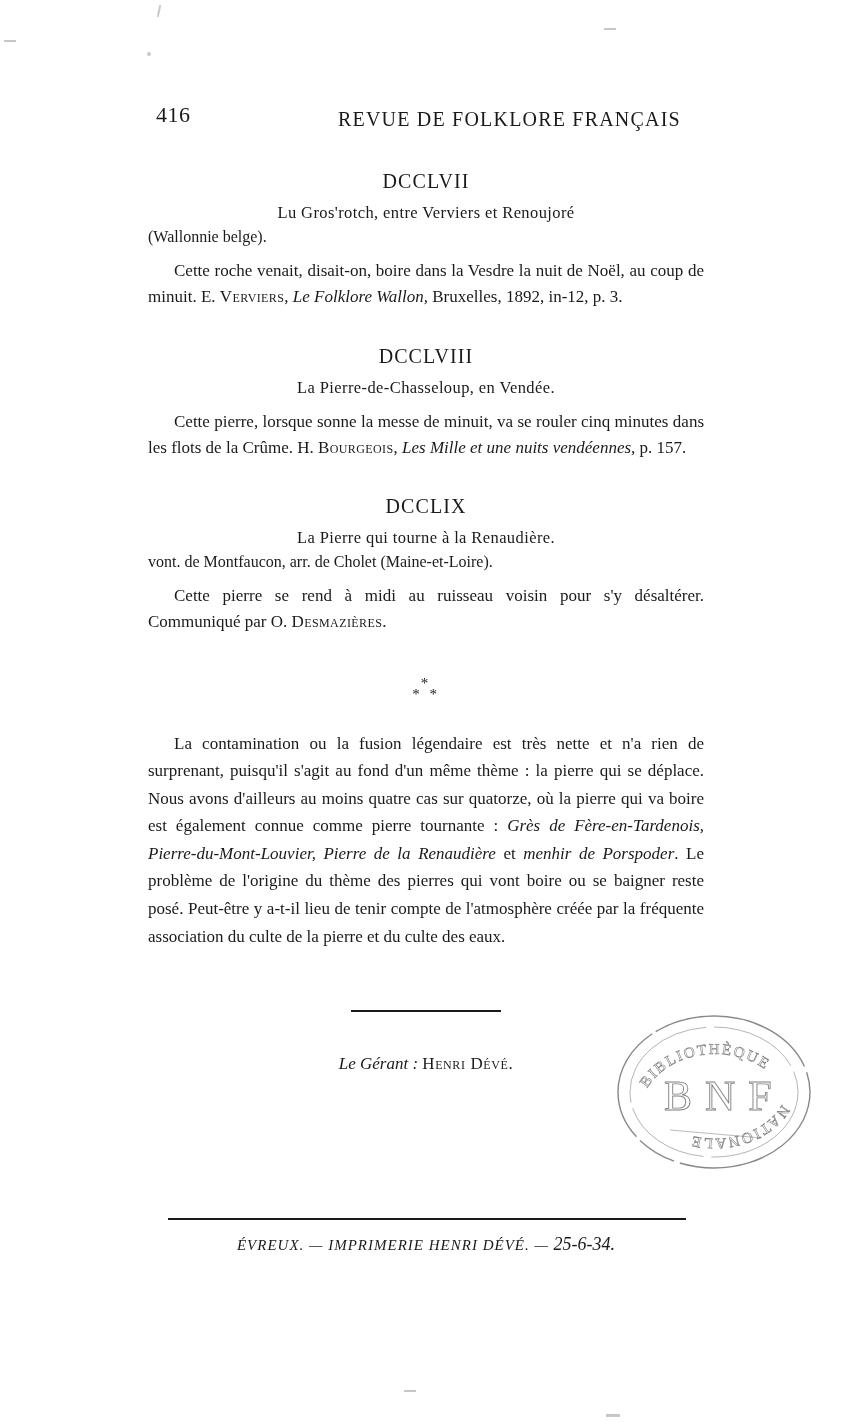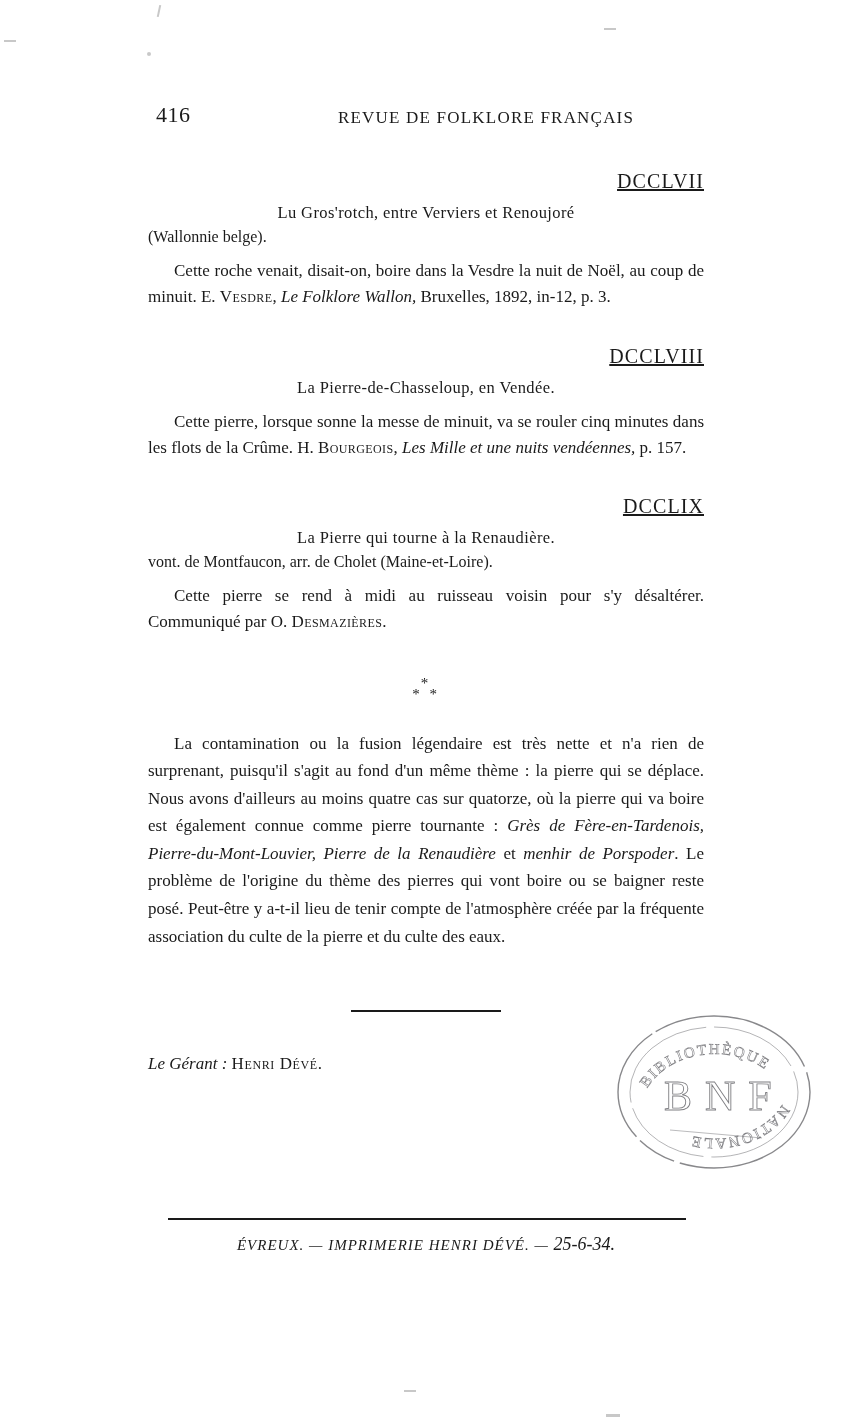--- a/index.html
+++ b/index.html
@@ -39,36 +39,35 @@
     position: absolute;
     left: 8px;
     top: 6px;
     font-size: 22px;
     letter-spacing: .5px;
   }
   .running-title {
     position: absolute;
     left: 190px;
     top: 12px;
-    font-size: 17px;
+    font-size: 20px;
     font-variant: small-caps;
     letter-spacing: 1.2px;
     white-space: nowrap;
     text-align: right;
   }
   
   .entry {
     margin-top: 34px;
   }
   .entry-number {
-    text-align: right;
+    text-align: center;
     font-size: 20px;
     letter-spacing: 1.1px;
     margin-bottom: 8px;
-    text-decoration: underline;
   }
   .entry-title {
     text-align: center;
     font-weight: normal;
     font-size: 16.5px;
     letter-spacing: .4px;
     line-height: 1.45;
   }
   .entry-subtitle {
     text-align: left;
@@ -106,20 +105,21 @@
   .closing i { font-style: italic; }
   
   .rule-short {
     width: 150px;
     height: 2px;
     background: #1a1a1a;
     margin: 60px auto 0 auto;
   }
   .gerant {
     margin-top: 42px;
+    text-align: center;
     font-size: 17px;
   }
   .gerant .lbl { font-style: italic; }
   .gerant .name { font-variant: small-caps; letter-spacing: .6px; }
   .rule-long {
     position: absolute;
     left: 168px;
     top: 1218px;
     width: 518px;
     height: 2px;
@@ -173,21 +173,21 @@
 
     <div class="page-header">
       <div class="folio">416</div>
       <div class="running-title">REVUE DE FOLKLORE FRANÇAIS</div>
     </div>
 
     <div class="entry">
       <div class="entry-number">DCCLVII</div>
       <div class="entry-title">Lu Gros'rotch, entre Verviers et Renoujoré</div>
       <div class="entry-subtitle">(Wallonnie belge).</div>
-      <p class="entry-body"><span>Cette roche venait, disait-on, boire dans la Vesdre la nuit de Noël, au coup de minuit. E. </span><span class="sc">Vesdre</span><span>, </span><i>Le Folklore Wallon,</i><span> Bruxelles, 1892, in-12, p. 3.</span></p>
+      <p class="entry-body"><span>Cette roche venait, disait-on, boire dans la Vesdre la nuit de Noël, au coup de minuit. E. </span><span class="sc">Verviers</span><span>, </span><i>Le Folklore Wallon,</i><span> Bruxelles, 1892, in-12, p. 3.</span></p>
     </div>
 
     <div class="entry">
       <div class="entry-number">DCCLVIII</div>
       <div class="entry-title">La Pierre-de-Chasseloup, en Vendée.</div>
       <p class="entry-body"><span>Cette pierre, lorsque sonne la messe de minuit, va se rouler cinq minutes dans les flots de la Crûme. H. </span><span class="sc">Bourgeois</span><span>, </span><i>Les Mille et une nuits vendéennes,</i><span> p. 157.</span></p>
     </div>
 
     <div class="entry">
       <div class="entry-number">DCCLIX</div>

